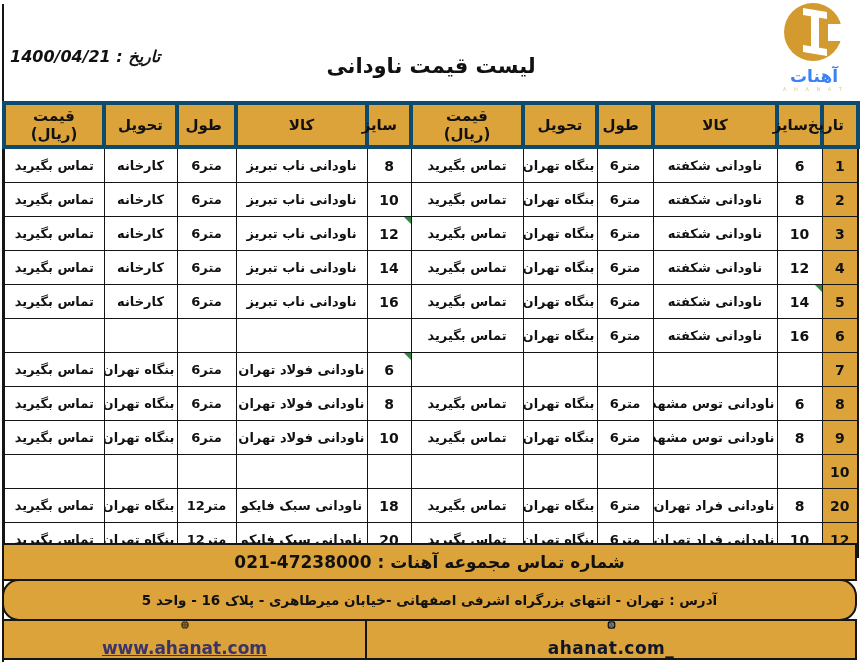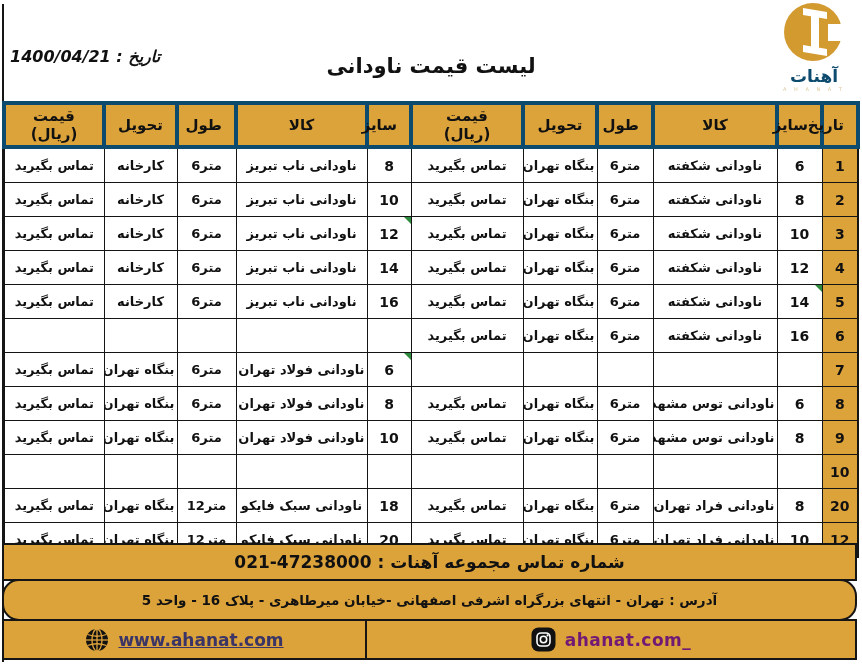--- a/index.html
+++ b/index.html
@@ -8,21 +8,21 @@
         font-family:"DejaVu Sans",sans-serif;color:#111;}
   .page-border-left{position:absolute;left:2px;top:4px;width:2px;height:658px;background:#151515;}
 
   
   .title{position:absolute;top:36px;left:0;right:0;text-align:center;
          font-size:21px;font-weight:bold;direction:rtl;letter-spacing:0.5px;margin-top:18px;}
   .date{position:absolute;top:47px;left:10px;width:170px;direction:rtl;text-align:left;
         font-size:16px;font-weight:bold;white-space:nowrap;font-style:italic;}
   .date .num{direction:ltr;unicode-bidi:isolate;}
   .logo{position:absolute;top:2px;right:1px;width:94px;text-align:center;line-height:1;}
-  .logo-name{color:#0c4a6e;font-size:17px;font-weight:bold;margin-top:1px;direction:rtl;}
+  .logo-name{color:#3b82f6;font-size:17px;font-weight:bold;margin-top:1px;direction:rtl;}
   .logo-sub{color:#DCC79B;font-size:5px;letter-spacing:3px;margin-top:2px;}
 
   
   table.price{position:absolute;left:2px;top:101px;width:855px;border-collapse:collapse;
               table-layout:fixed;direction:rtl;border:2px solid #151515;}
   .price th{background:#DDA33B;border:4px solid #0c4a6e;height:40px;padding:0 12px;
             font-size:15px;font-weight:bold;text-align:center;vertical-align:middle;}
   .price td{border:1px solid #151515;height:33px;padding:0 2px;background:#fff;
             font-size:13px;font-weight:bold;text-align:center;vertical-align:middle;
             overflow:hidden;white-space:nowrap;position:relative;}
@@ -32,25 +32,25 @@
   .price td.marker::after{content:"";position:absolute;top:0;right:0;width:0;height:0;
             border-top:7px solid #2e8b3d;border-left:7px solid transparent;}
 
   
   .frow{position:absolute;left:2px;width:851px;background:#DDA33B;border:2px solid #151515;
         display:flex;align-items:center;justify-content:center;direction:rtl;}
   .f-phone{top:543px;height:34px;font-size:17px;font-weight:bold;gap:6px;}
   .f-phone .num{direction:ltr;unicode-bidi:isolate;}
   .f-address{top:579px;height:38px;font-size:13.5px;font-weight:bold;border-radius:17px;}
   .f-web{top:619px;height:37px;padding:0;direction:ltr;justify-content:flex-start;}
-  .f-web .cell{height:100%;display:flex;align-items:center;justify-content:center;gap:9px;}
+  .f-web .cell{height:100%;display:flex;align-items:center;justify-content:center;gap:9px;flex-direction:column;}
   .f-web .cell.site{width:361px;border-right:2px solid #151515;}
   .f-web .cell.insta{flex:1;}
   .weblink{color:#3a3566;text-decoration:underline;font-size:17px;font-weight:bold;cursor:pointer;}
-  .instatext{color:#701a75;font-size:17px;font-weight:bold;letter-spacing:0.5px;cursor:pointer;}
+  .instatext{color:#0f172a;font-size:17px;font-weight:bold;letter-spacing:0.5px;cursor:pointer;}
 </style>
 </head>
 <body>
 
 <div class="page">
   <div class="page-border-left"></div>
 
   <div class="title">لیست قیمت ناودانی</div>
   <div class="date">
     <span>تاریخ :</span>

